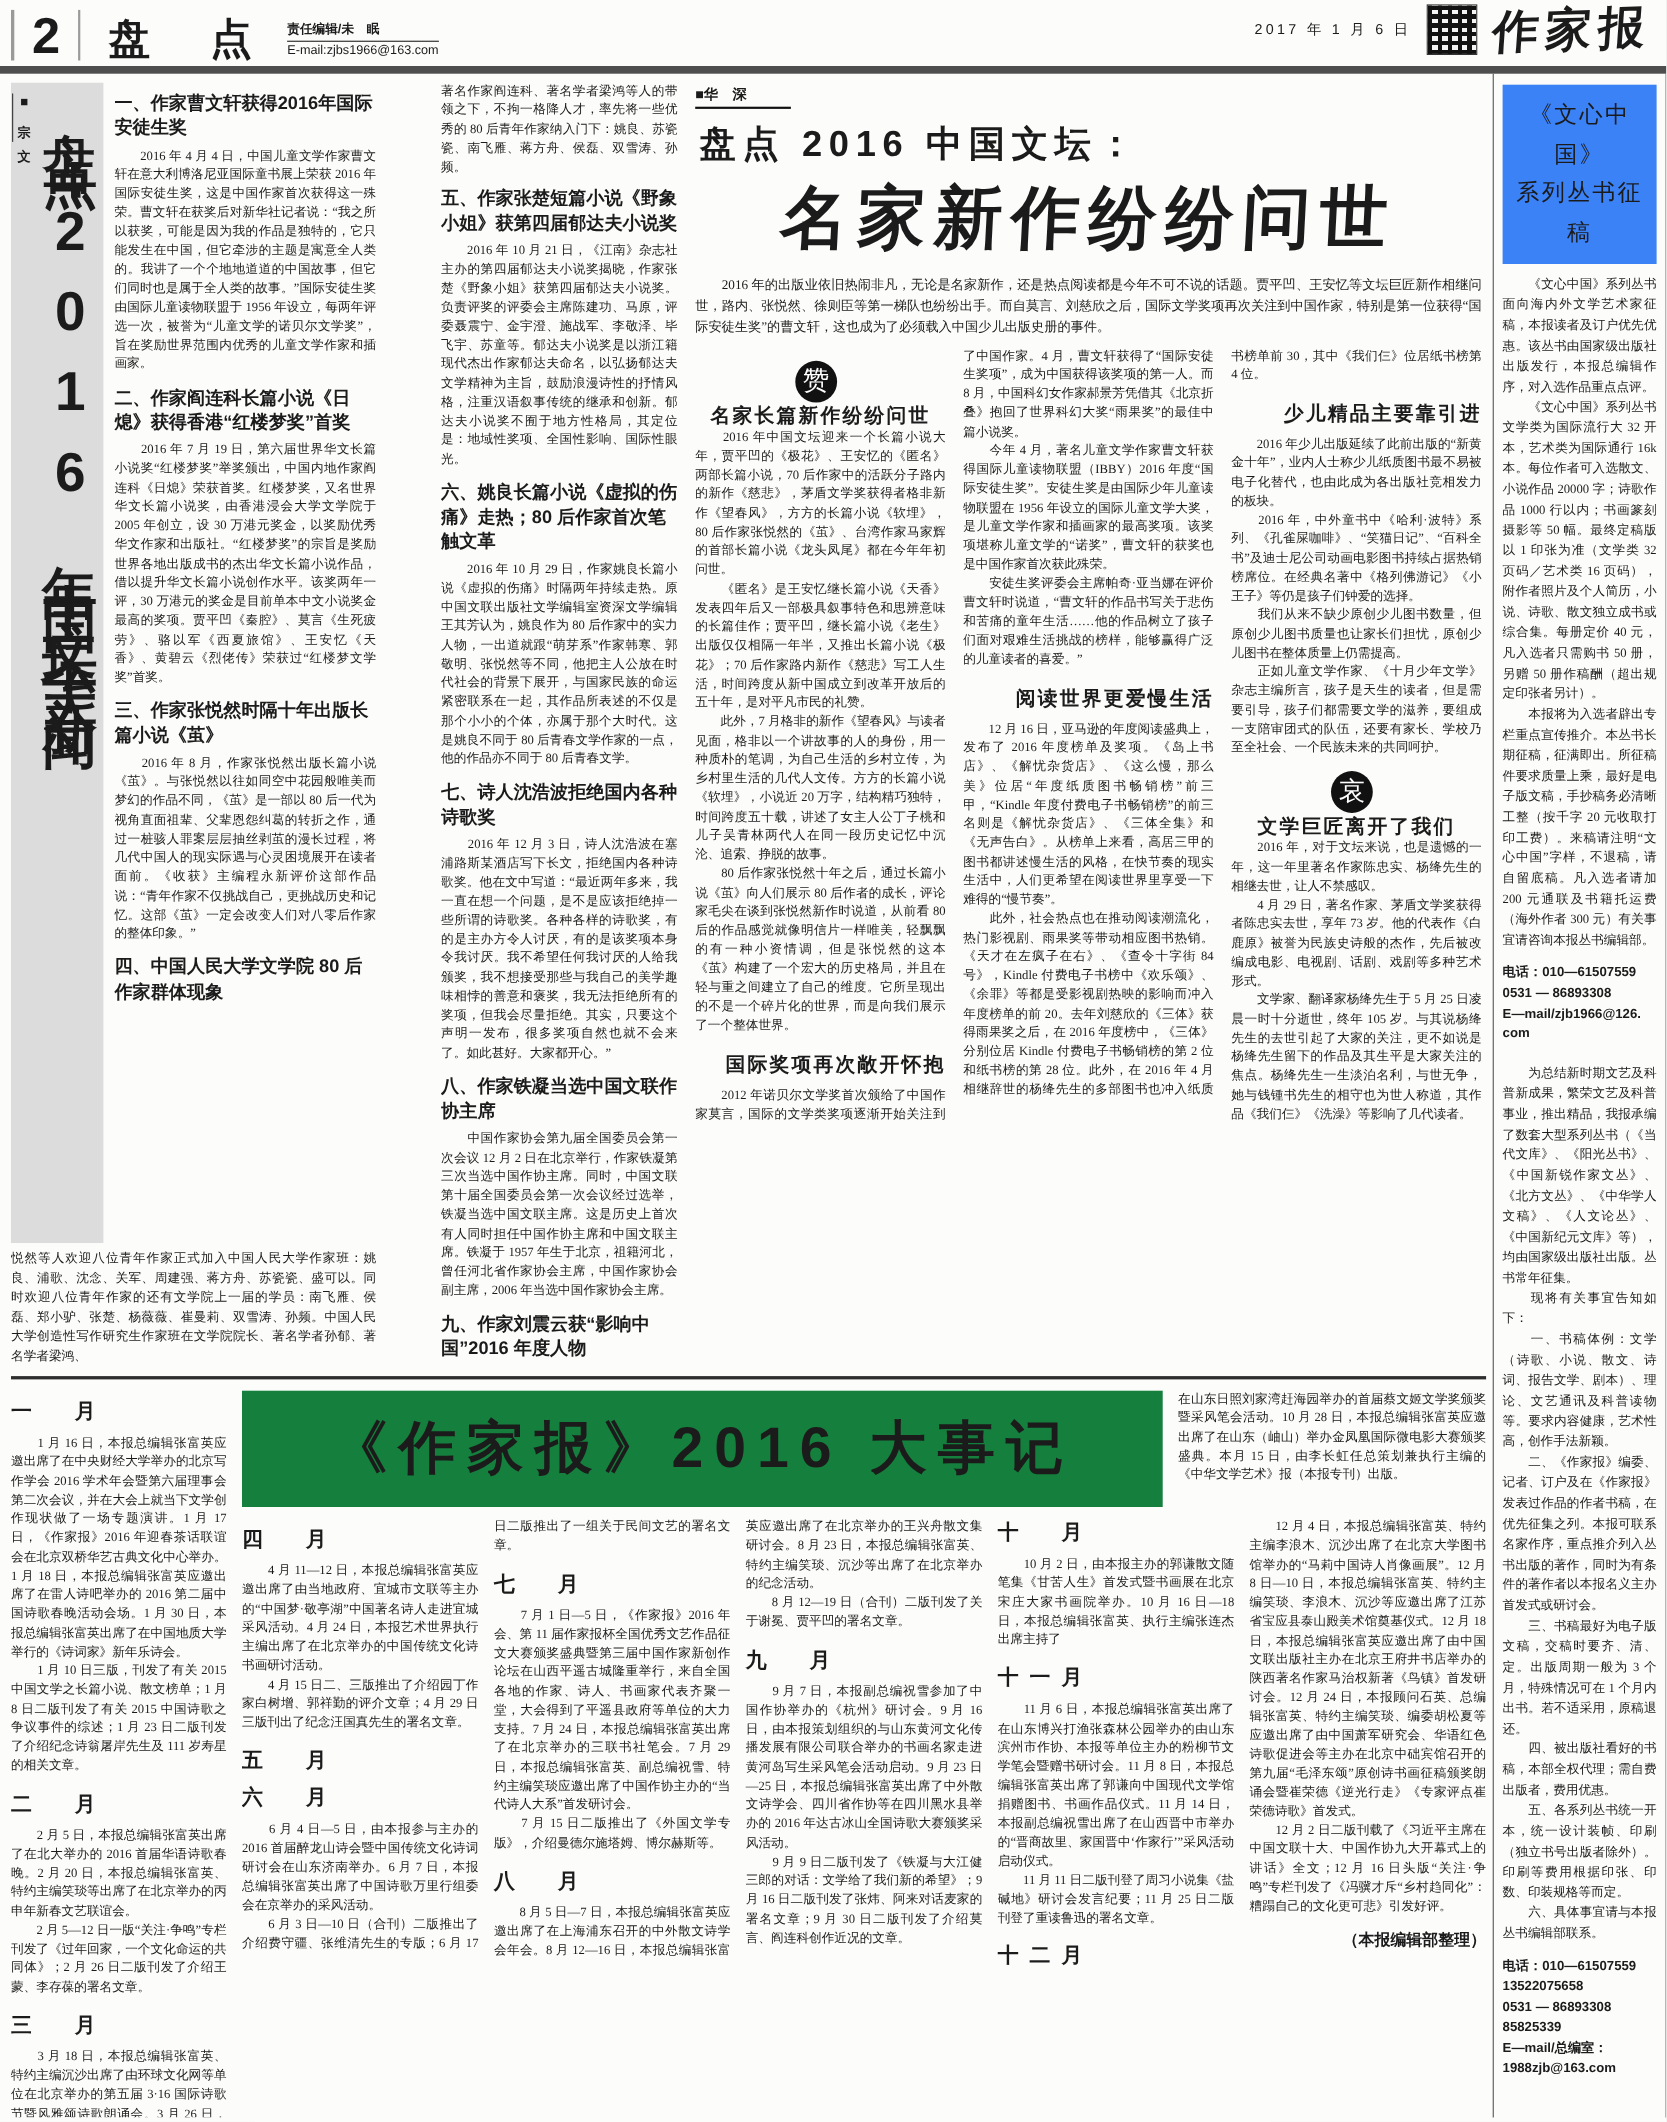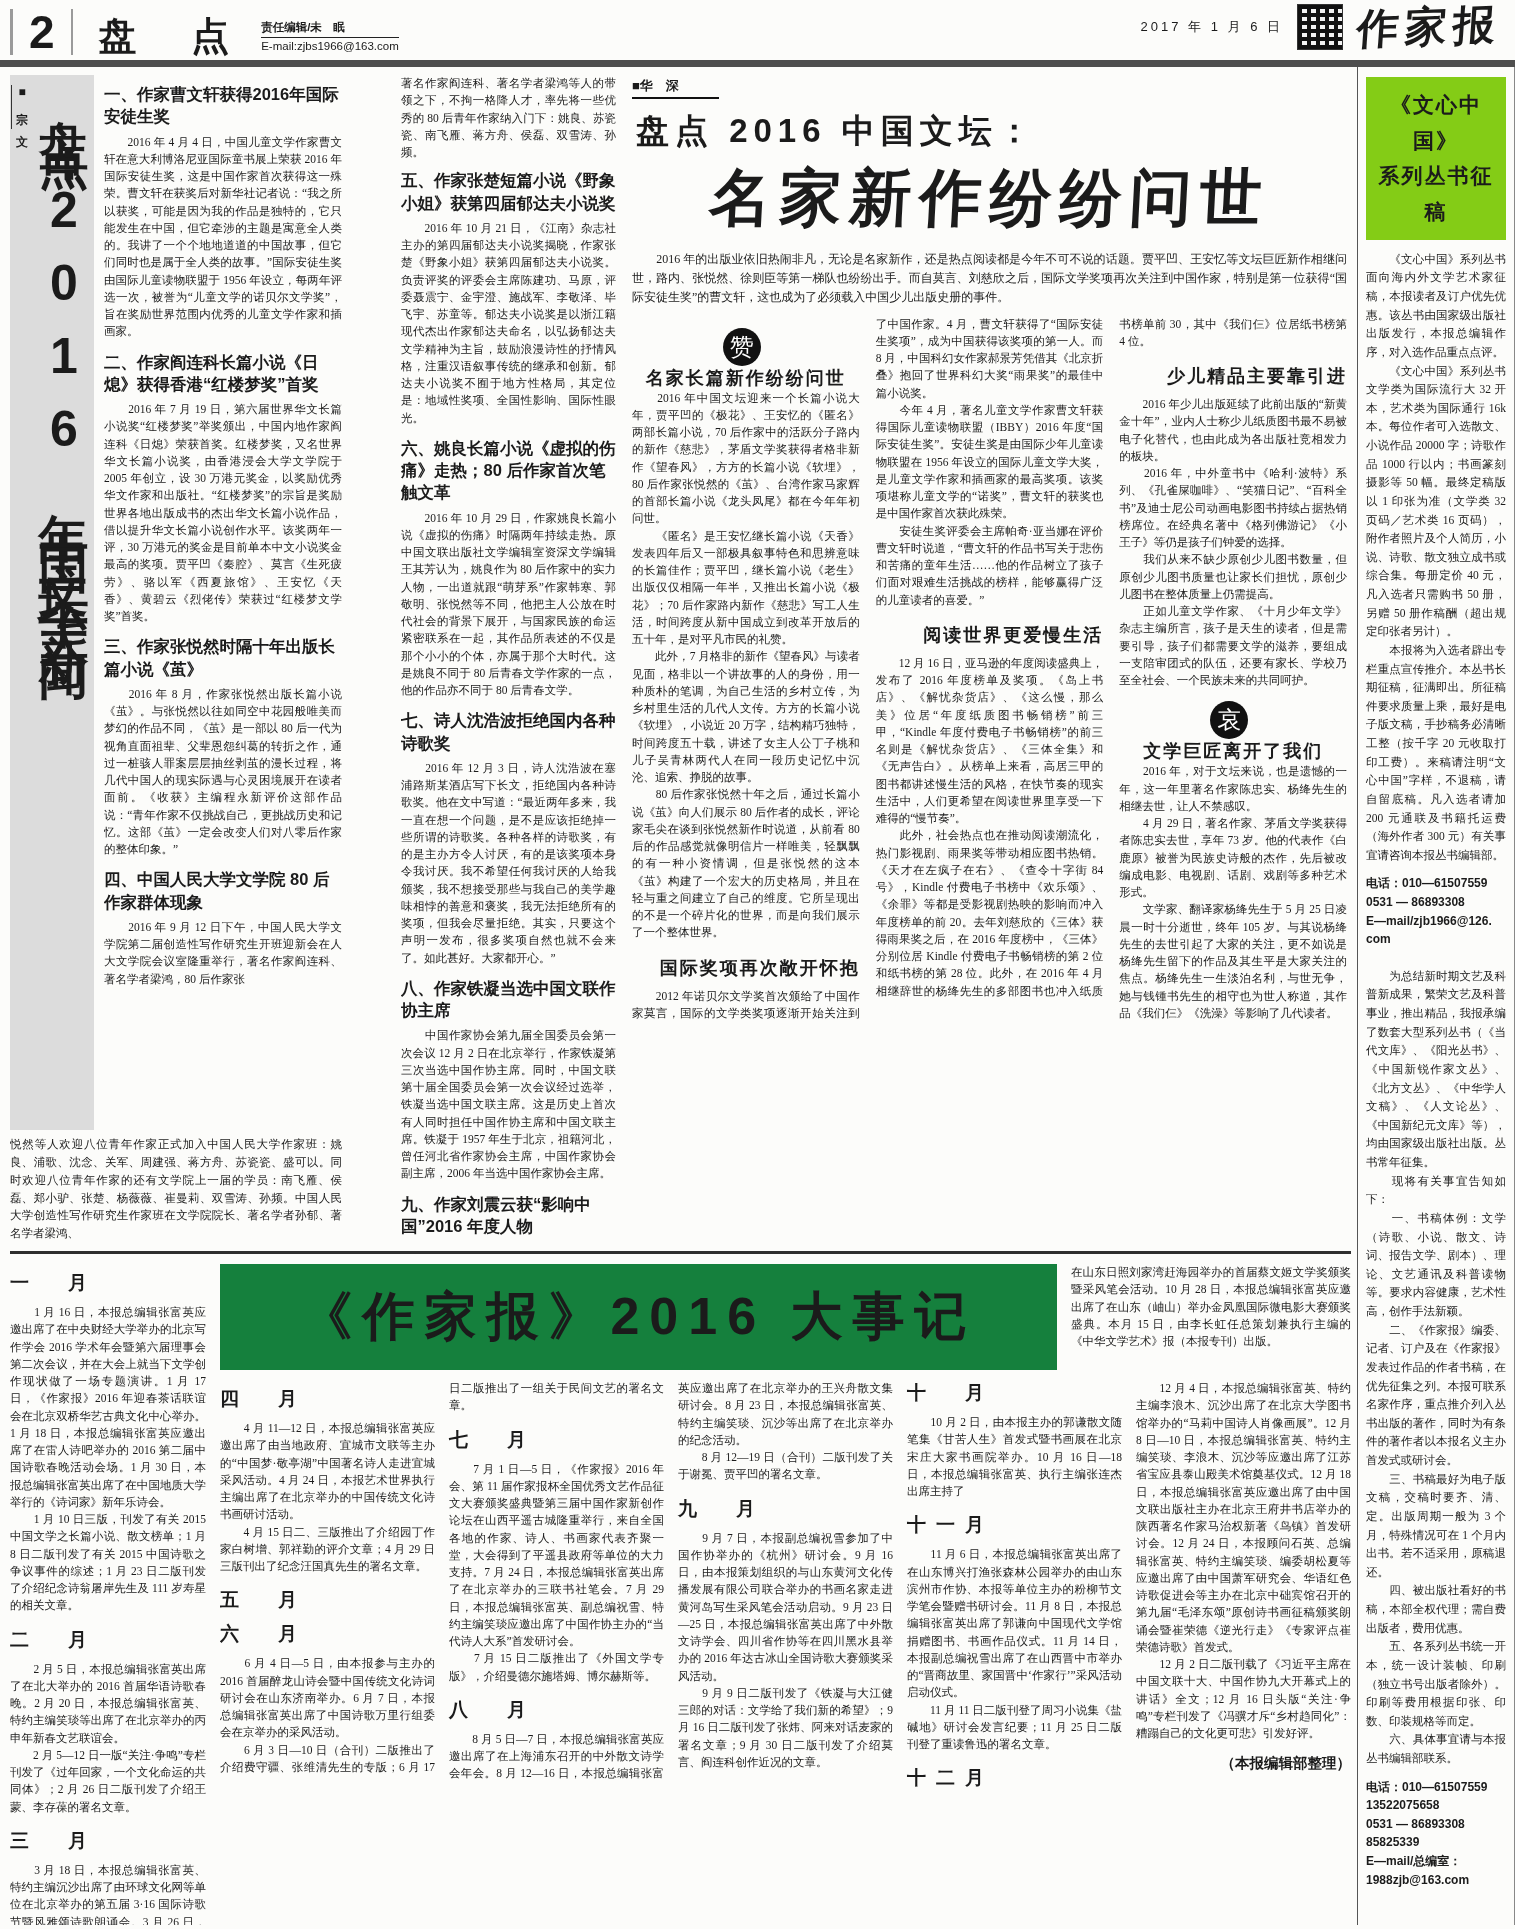--- a/index.html
+++ b/index.html
@@ -53,21 +53,21 @@
   #cbody{column-count:3;column-gap:16px;height:880px;overflow:hidden;}
   .csec h4{font-family:"Liberation Sans",sans-serif;font-size:18px;text-align:right;margin:14px 0 8px 0;letter-spacing:2px;}
   .badge{display:inline-block;width:38px;height:38px;border-radius:50%;background:#111;color:#fff;
          font-size:24px;line-height:38px;text-align:center;font-family:"Liberation Sans",sans-serif;
          vertical-align:middle;margin-right:8px;}
   .badgeline{text-align:center;margin-top:12px;break-inside:avoid;}
   .badgeline h4{display:inline-block;vertical-align:middle;margin:0;}
   
   #sidebar{width:158px;flex:none;border-left:1.5px solid #555;border-right:1px solid #888;
            padding:10px 8px;overflow:hidden;}
-  .sbox-title{background:#84cc16;font-family:"Liberation Sans",sans-serif;font-weight:700;
+  .sbox-title{background:#3b82f6;font-family:"Liberation Sans",sans-serif;font-weight:400;
               font-size:21px;text-align:center;line-height:1.7;padding:10px 2px;white-space:pre-line;
               letter-spacing:2px;margin-bottom:10px;}
   .sbody{font-size:11.5px;line-height:1.62;text-align:justify;white-space:pre-line;}
   .scontact{font-size:12px;font-weight:bold;line-height:1.55;margin:10px 0 18px 0;white-space:pre-line;
             font-family:"Liberation Sans",sans-serif;}
   
   #chron{border-top:3px solid #2e2e2e;margin-top:8px;flex:1;display:flex;gap:14px;padding-top:10px;overflow:hidden;}
   #chron-left{width:196px;flex:none;overflow:hidden;}
   .mname{font-family:"Liberation Sans",sans-serif;font-size:19px;font-weight:bold;letter-spacing:10px;margin:6px 0 8px 0;}
   .mbody{margin-bottom:12px;}
@@ -118,21 +118,20 @@
               <div class="item">
                 <h3>二、作家阎连科长篇小说《日熄》获得香港“红楼梦奖”首奖</h3>
                 <div class="body">　　2016 年 7 月 19 日，第六届世界华文长篇小说奖“红楼梦奖”举奖颁出，中国内地作家阎连科《日熄》荣获首奖。红楼梦奖，又名世界华文长篇小说奖，由香港浸会大学文学院于 2005 年创立，设 30 万港元奖金，以奖励优秀华文作家和出版社。“红楼梦奖”的宗旨是奖励世界各地出版成书的杰出华文长篇小说作品，借以提升华文长篇小说创作水平。该奖两年一评，30 万港元的奖金是目前单本中文小说奖金最高的奖项。贾平凹《秦腔》、莫言《生死疲劳》、骆以军《西夏旅馆》、王安忆《天香》、黄碧云《烈佬传》荣获过“红楼梦文学奖”首奖。</div>
               </div>
               <div class="item">
                 <h3>三、作家张悦然时隔十年出版长篇小说《茧》</h3>
                 <div class="body">　　2016 年 8 月，作家张悦然出版长篇小说《茧》。与张悦然以往如同空中花园般唯美而梦幻的作品不同，《茧》是一部以 80 后一代为视角直面祖辈、父辈恩怨纠葛的转折之作，通过一桩骇人罪案层层抽丝剥茧的漫长过程，将几代中国人的现实际遇与心灵困境展开在读者面前。《收获》主编程永新评价这部作品说：“青年作家不仅挑战自己，更挑战历史和记忆。这部《茧》一定会改变人们对八零后作家的整体印象。”</div>
               </div>
               <div class="item">
                 <h3>四、中国人民大学文学院 80 后作家群体现象</h3>
-                <div class="body">　　2016 年 9 月 12 日下午，中国人民大学文学院第二届创造性写作研究生开班迎新会在人大文学院会议室隆重举行，著名作家阎连科、著名学者梁鸿，80 后作家张</div>
               </div>
             </div>
           </div>
           <div id="wide-cont">悦然等人欢迎八位青年作家正式加入中国人民大学作家班：姚良、浦歌、沈念、关军、周建强、蒋方舟、苏瓷瓷、盛可以。同时欢迎八位青年作家的还有文学院上一届的学员：南飞雁、侯磊、郑小驴、张楚、杨薇薇、崔曼莉、双雪涛、孙频。中国人民大学创造性写作研究生作家班在文学院院长、著名学者孙郁、著名学者梁鸿、</div>
         </div>
 
         <div id="col2" class="ncol">
           <div class="body">著名作家阎连科、著名学者梁鸿等人的带领之下，不拘一格降人才，率先将一些优秀的 80 后青年作家纳入门下：姚良、苏瓷瓷、南飞雁、蒋方舟、侯磊、双雪涛、孙频。</div>
           <div class="item">
             <h3>五、作家张楚短篇小说《野象小姐》获第四届郁达夫小说奖</h3>

